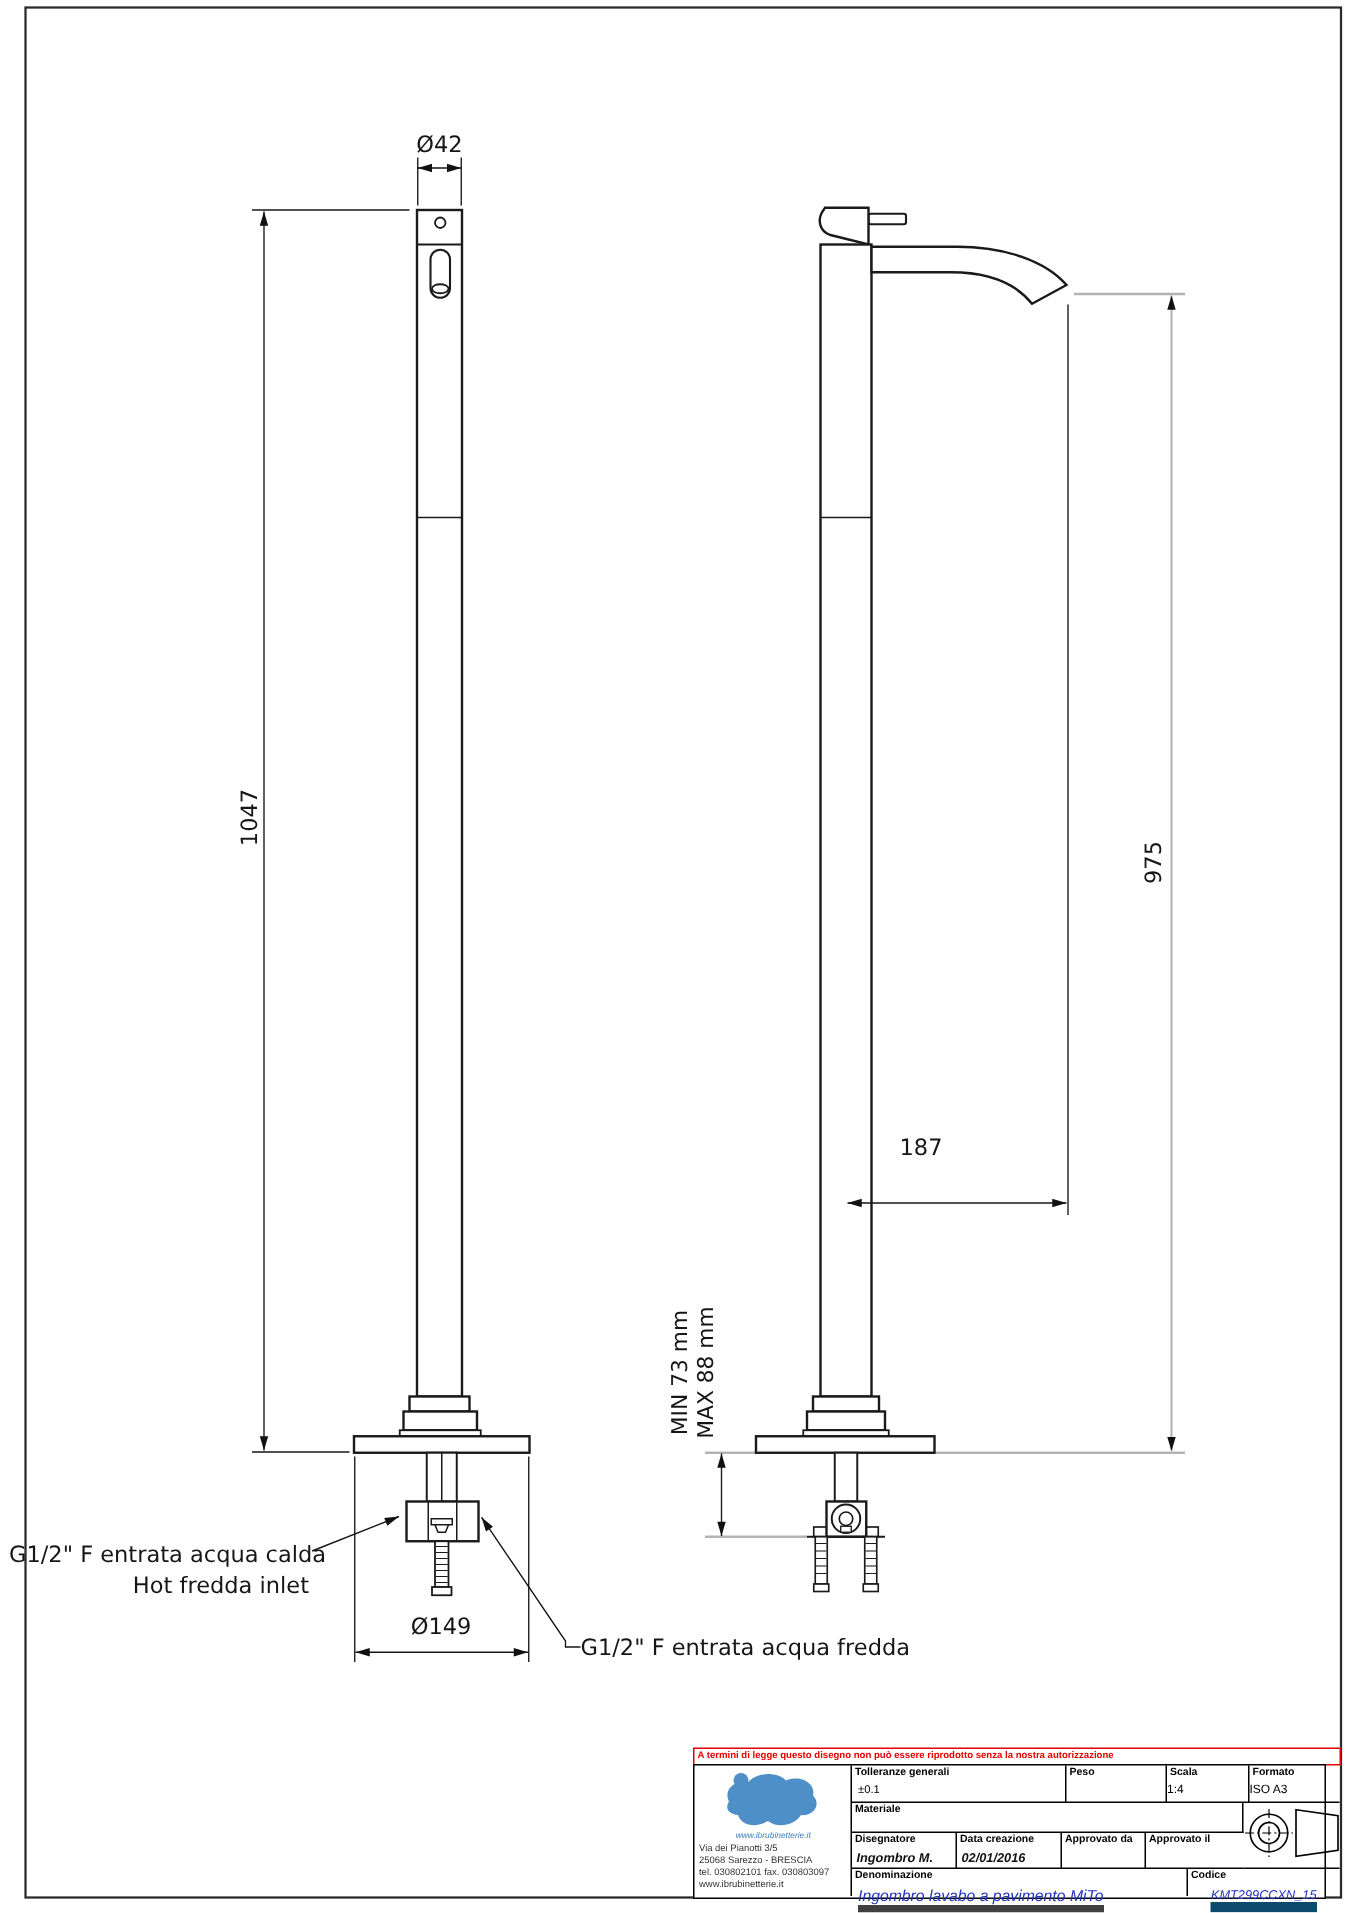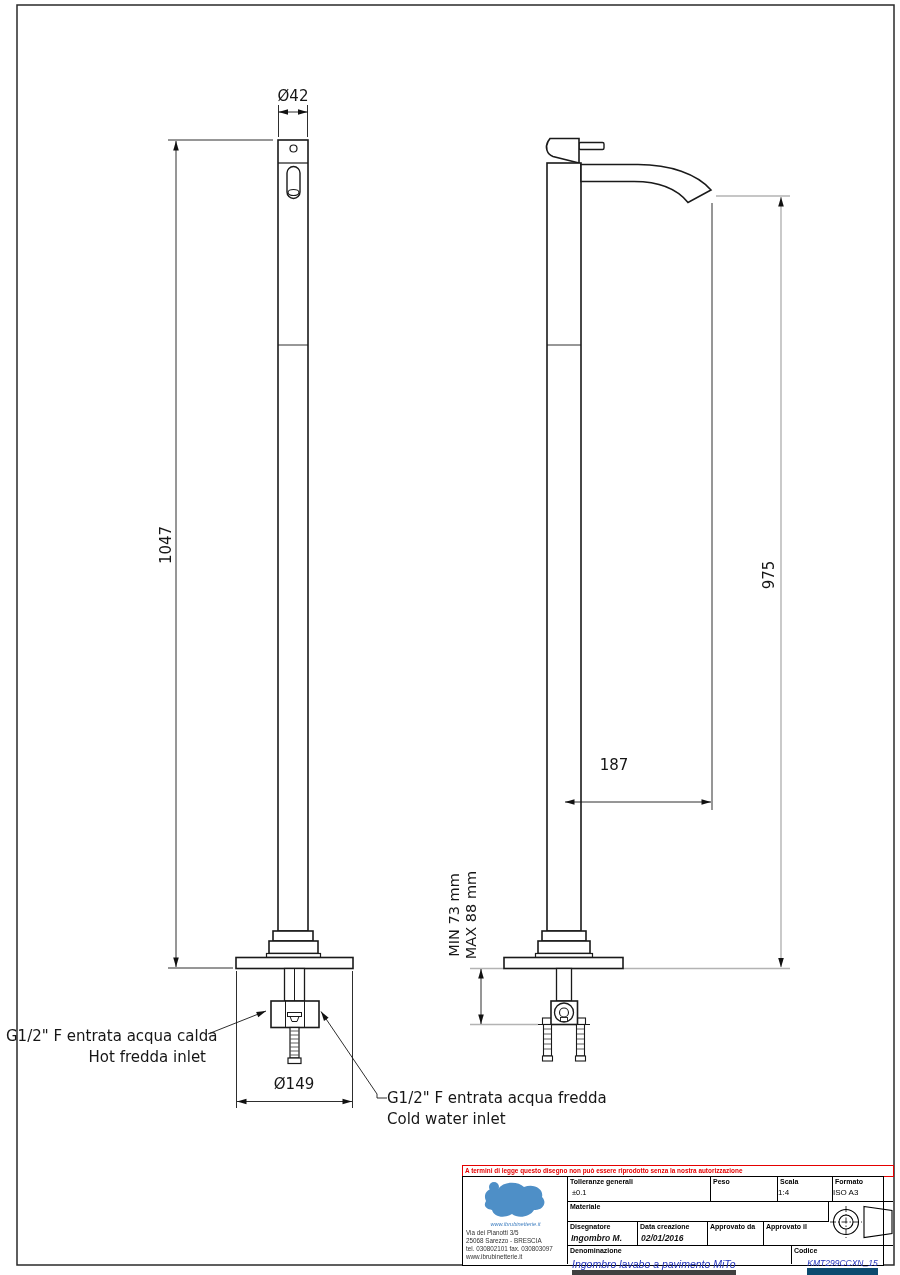--- a/index.html
+++ b/index.html
@@ -165,21 +165,20 @@
     <div>MIN 73 mm</div>
     <div>MAX 88 mm</div>
   </div>
 
   <div class="abs callout" style="left:6px;top:1026px;width:200px;text-align:right;">
     <div>G1/2" F entrata acqua calda</div>
     <div>Hot fredda inlet</div>
   </div>
   <div class="abs callout" style="left:387px;top:1088px;width:240px;text-align:left;">
     <div>G1/2" F entrata acqua fredda</div>
-    <div>Cold water inlet</div>
   </div>
 
   <div class="tb">
     <div class="tb-red">A termini di legge questo disegno non può essere riprodotto senza la nostra autorizzazione</div>
 
     <div class="tb-main">
 
       <div class="cell" style="left:0;top:0;width:105px;height:87px;border-bottom:none;">
         <svg width="95" height="42" style="position:absolute;left:5px;top:2px;" viewBox="0 0 95 42">
           <circle cx="26" cy="8" r="5" fill="#4e8fc7"></circle>

